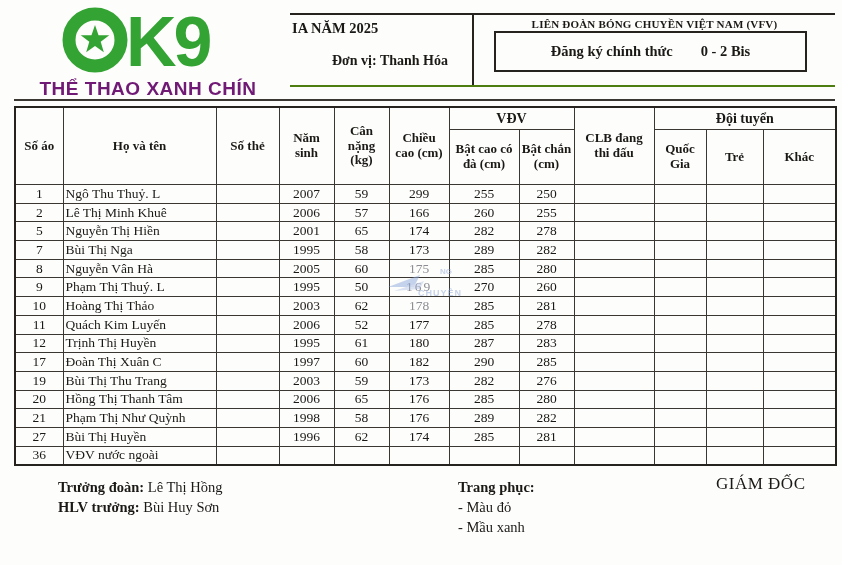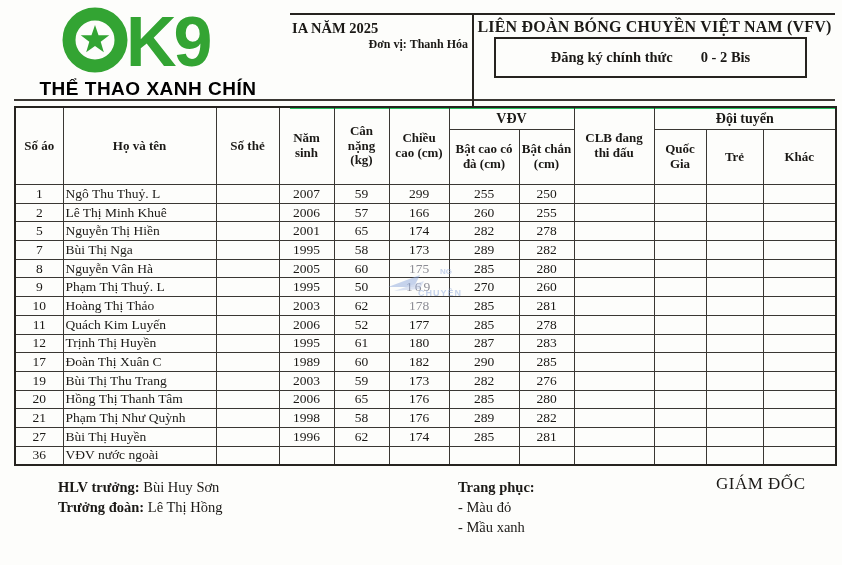--- a/index.html
+++ b/index.html
@@ -6,35 +6,35 @@
   .page{
     position:relative; width:842px; height:565px; overflow:hidden;
     background:#fdfdfb; color:#1b1916;
     font-family:"Liberation Serif","DejaVu Serif",serif;
   }
   
   .logo{position:absolute;left:28px;top:4px;width:240px;text-align:center;}
   .logo svg{display:block;margin:0 auto;}
   .tagline{
     margin-top:2px; font-family:"Liberation Sans","DejaVu Sans",sans-serif;
-    font-weight:bold; font-size:19px; letter-spacing:.5px; color:#000000;
+    font-weight:bold; font-size:19px; letter-spacing:.5px; color:#701a75;
     white-space:nowrap;
   }
   
   .sep-line{position:absolute;left:14px;top:99px;width:821px;border-top:2px solid #3a3733;}
   .header-strip{
-    position:absolute; left:290px; top:13px; width:545px; height:96px;
-    border-top:2px solid #26231f; border-bottom:2px solid #22c55e;
+    position:absolute; left:290px; top:13px; width:545px; height:74px;
+    border-top:2px solid #26231f; border-bottom:2px solid #4d7c0f;
     display:flex; box-sizing:border-box;
   }
   .hdr-left{width:182px; position:relative; box-sizing:border-box;}
   .hdr-title{font-weight:bold; font-size:14.5px; padding:5px 0 0 2px; white-space:nowrap;}
-  .hdr-unit{font-weight:bold; font-size:12px; text-align:right; padding-right:4px; white-space:nowrap;}
+  .hdr-unit{font-weight:bold; font-size:14px; text-align:right; padding-right:24px; margin-top:16px; white-space:nowrap;}
   .hdr-right{flex:1; border-left:2px solid #26231f; box-sizing:border-box; padding-top:3px;}
-  .fed-title{font-weight:bold; font-size:16px; text-align:center; white-space:nowrap; letter-spacing:.2px;}
+  .fed-title{font-weight:bold; font-size:11px; text-align:center; white-space:nowrap; letter-spacing:.2px;}
   .reg-box{
     margin:1px 28px 0 20px; height:37px; border:2px solid #26231f;
     display:flex; align-items:center; justify-content:center; gap:28px;
     font-weight:bold; font-size:14.5px;
   }
   
   table.roster{
     position:absolute; left:14px; top:106px; width:821px;
     border-collapse:collapse; table-layout:fixed;
     font-size:13.5px;
@@ -256,21 +256,21 @@
       <td data-field="block_reach">283</td>
       <td data-field="club"></td>
       <td data-field="national"></td>
       <td data-field="youth"></td>
       <td data-field="other"></td>
     </tr>
         <tr>
       <td data-field="no">17</td>
       <td class="name" data-field="name">Đoàn Thị Xuân C</td>
       <td data-field="card"></td>
-      <td data-field="year">1989</td>
+      <td data-field="year">1997</td>
       <td data-field="weight">60</td>
       <td data-field="height">182</td>
       <td data-field="jump_reach">290</td>
       <td data-field="block_reach">285</td>
       <td data-field="club"></td>
       <td data-field="national"></td>
       <td data-field="youth"></td>
       <td data-field="other"></td>
     </tr>
         <tr>
@@ -349,22 +349,22 @@
   <div class="watermark">
     <svg width="84" height="42" viewBox="0 0 84 42" aria-hidden="true">
       <path d="M4 24 L36 12 L30 24 Z" fill="#8fa9dc"></path>
       <path d="M10 28 L40 18 L36 26 Z" fill="#a9bce4" opacity="0.8"></path>
       <text x="56" y="11" font-size="8" font-family="Liberation Sans, DejaVu Sans, sans-serif" font-weight="bold" fill="#8fa9dc">NG</text>
       <text x="34" y="33" font-size="9" letter-spacing="1" font-family="Liberation Sans, DejaVu Sans, sans-serif" font-weight="bold" fill="#8fa9dc">CHUYỀN</text>
     </svg>
   </div>
 
   <div class="f-block f-team">
+    <div><span class="b">Trưởng đoàn:</span> <span>Lê Thị Hồng</span></div>
     <div><span class="b">HLV trưởng:</span> <span>Bùi Huy Sơn</span></div>
-    <div><span class="b">Trưởng đoàn:</span> <span>Lê Thị Hồng</span></div>
   </div>
 
 
   <div class="f-block f-uniform">
     <div class="b">Trang phục:</div>
     <div>- Màu đỏ</div>
     <div>- Mầu xanh</div>
   </div>
 
   <div class="f-director">GIÁM ĐỐC</div>

